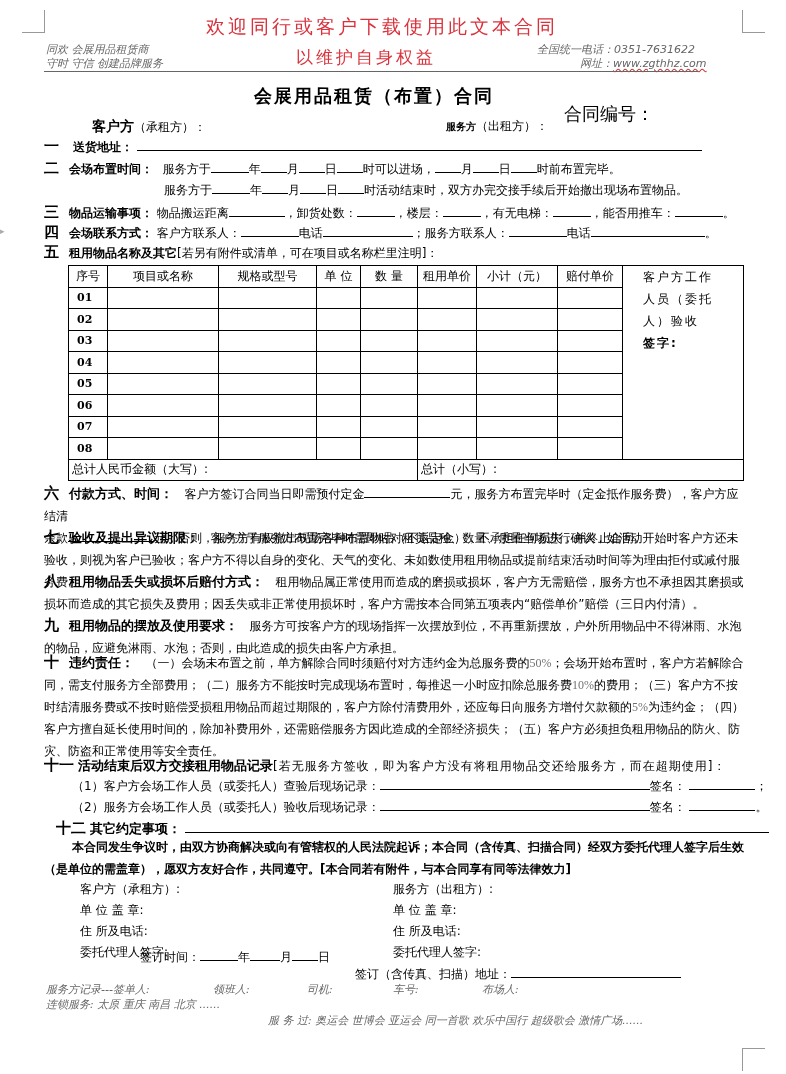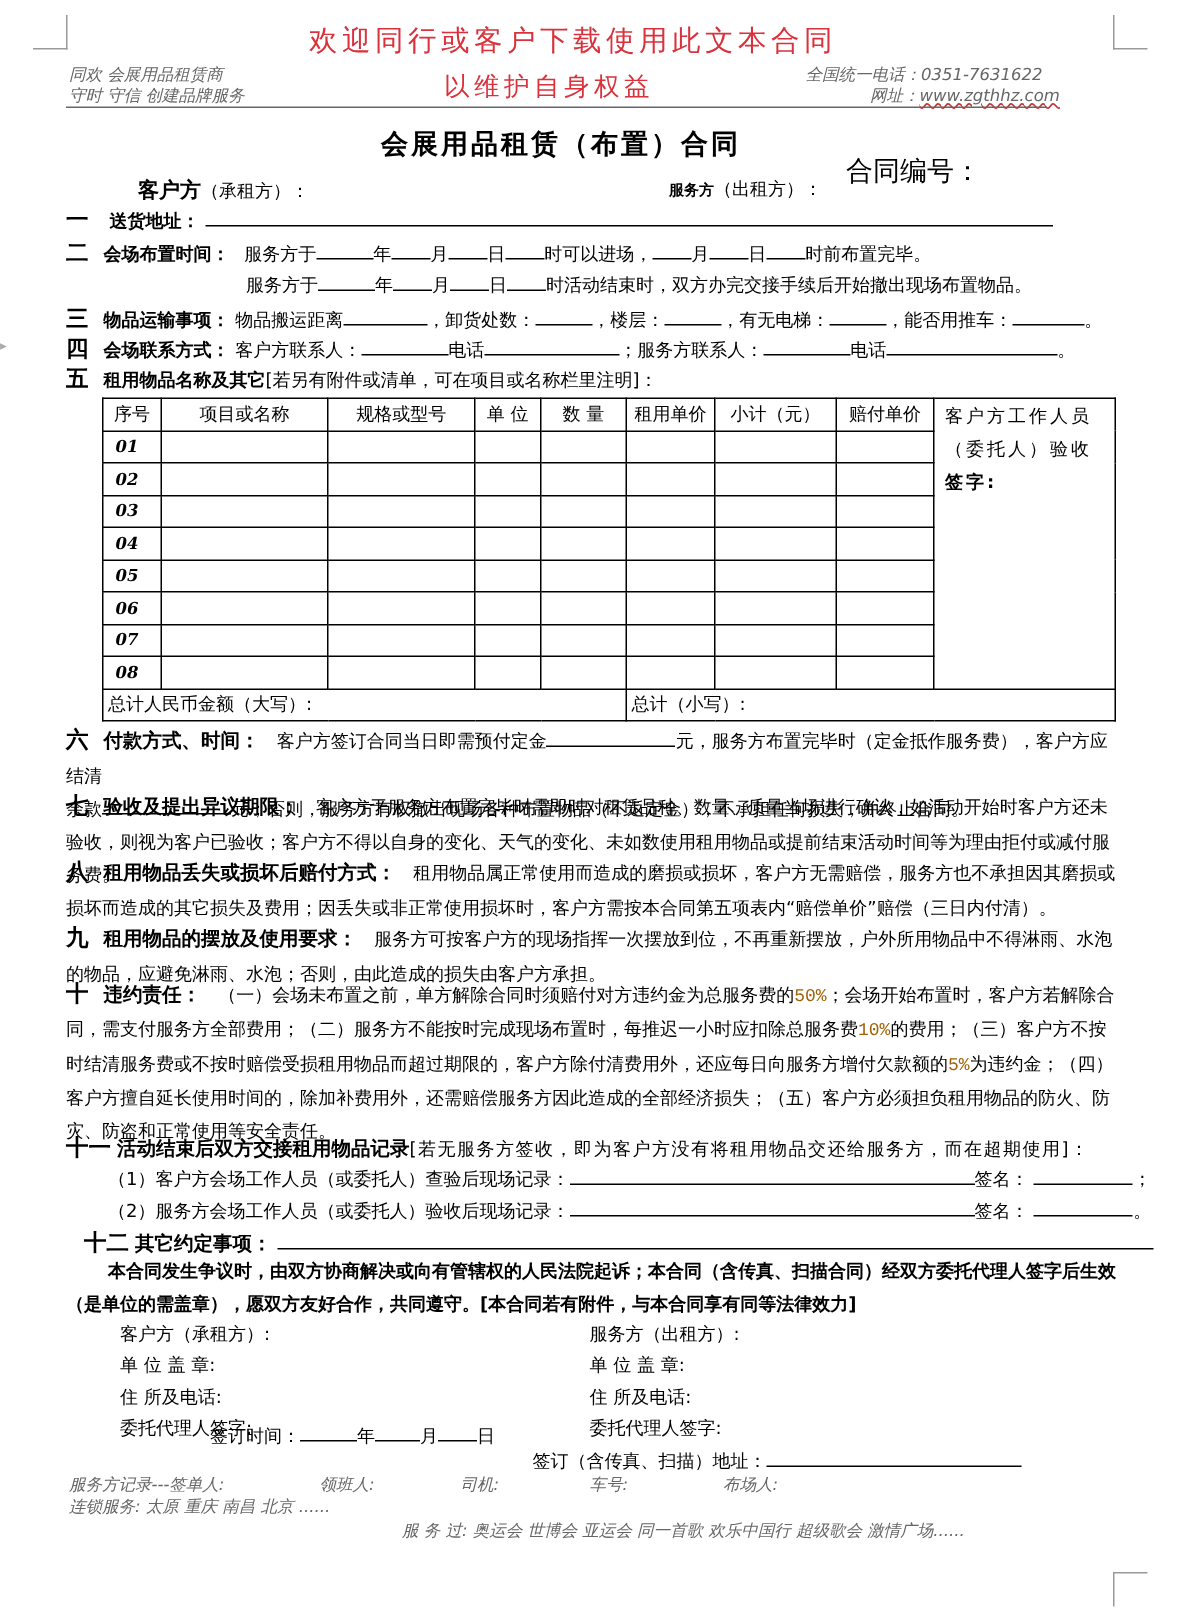--- a/index.html
+++ b/index.html
@@ -25,24 +25,24 @@
   .line { position: absolute; white-space: nowrap; font-size: 12px; }
   .para { position: absolute; left: 44px; width: 700px; font-size: 12px; line-height: 22px; }
   .para .hd { font-weight: bold; font-size: 13px; }
   .para .nm { font-family: "DejaVu Serif", "Liberation Serif", serif; font-size: 15px; font-weight: bold; margin-right: 10px; }
 
   table.items {
     position: absolute; left: 68px; top: 265px; width: 676px;
     border-collapse: collapse; font-size: 12px;
   }
   table.items td { border: 1px solid #000; height: 20.5px; padding: 0 3px; text-align: center; }
-  table.items td.seq { font-family: "DejaVu Serif", "Liberation Serif", serif; font-weight: bold; font-size: 11px; text-align: left; padding-left: 8px; font-style: italic; }
-  table.items td.sign { vertical-align: top; text-align: left; line-height: 22px; letter-spacing: 2px; padding: 0 7px; }
+  table.items td.seq { font-family: "DejaVu Serif", "Liberation Serif", serif; font-weight: bold; font-size: 11px; text-align: left; padding-left: 8px; }
+  table.items td.sign { vertical-align: top; text-align: left; line-height: 22px; letter-spacing: 2px; padding: 0 20px; }
   table.items td.total { text-align: left; }
-  .pct { color: #a16207; font-family: Liberation Mono, monospace; }
+  .pct { color: #737373; font-family: Liberation Serif, serif; }
   .sq { text-decoration: underline wavy #c33; }
   .foot { color: #666; font-style: italic; font-size: 11px; position: absolute; white-space: nowrap; }
 </style>
 </head>
 <body>
 
 <div class="corner c-tl"></div>
 <div class="corner c-tr"></div>
 <div class="corner c-br"></div>
 <div class="abs" style="left:0;top:226px;color:#aaa;font-size:9px;">▸</div>

